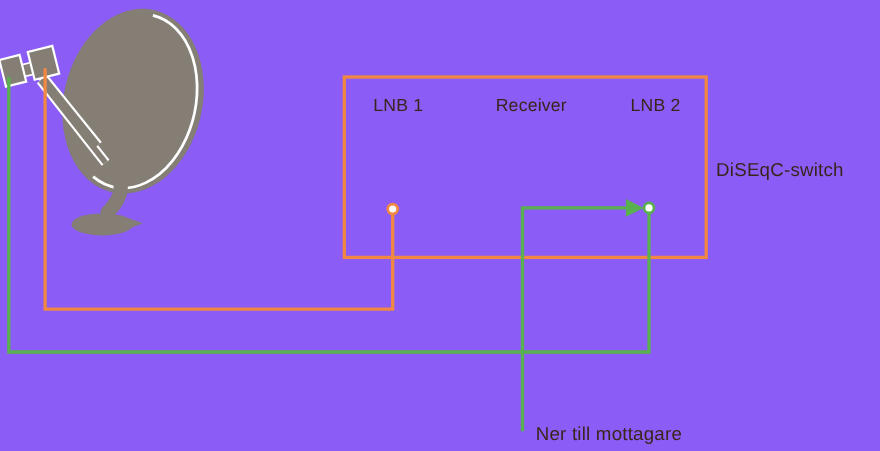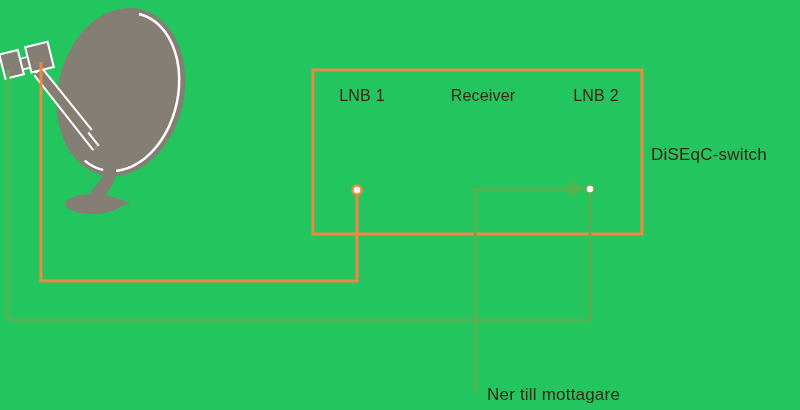--- a/index.html
+++ b/index.html
@@ -4,21 +4,21 @@
 <style>
   html, body {
     margin: 0;
     padding: 0;
     background: #FFFFFF;
   }
   .stage {
     position: relative;
     width: 800px;
     height: 410px;
-    background: #22c55e;
+    background: #8b5cf6;
     font-family: "Liberation Sans", sans-serif;
     overflow: hidden;
   }
   .stage svg {
     position: absolute;
     left: 0;
     top: 0;
     display: block;
   }
   text {

